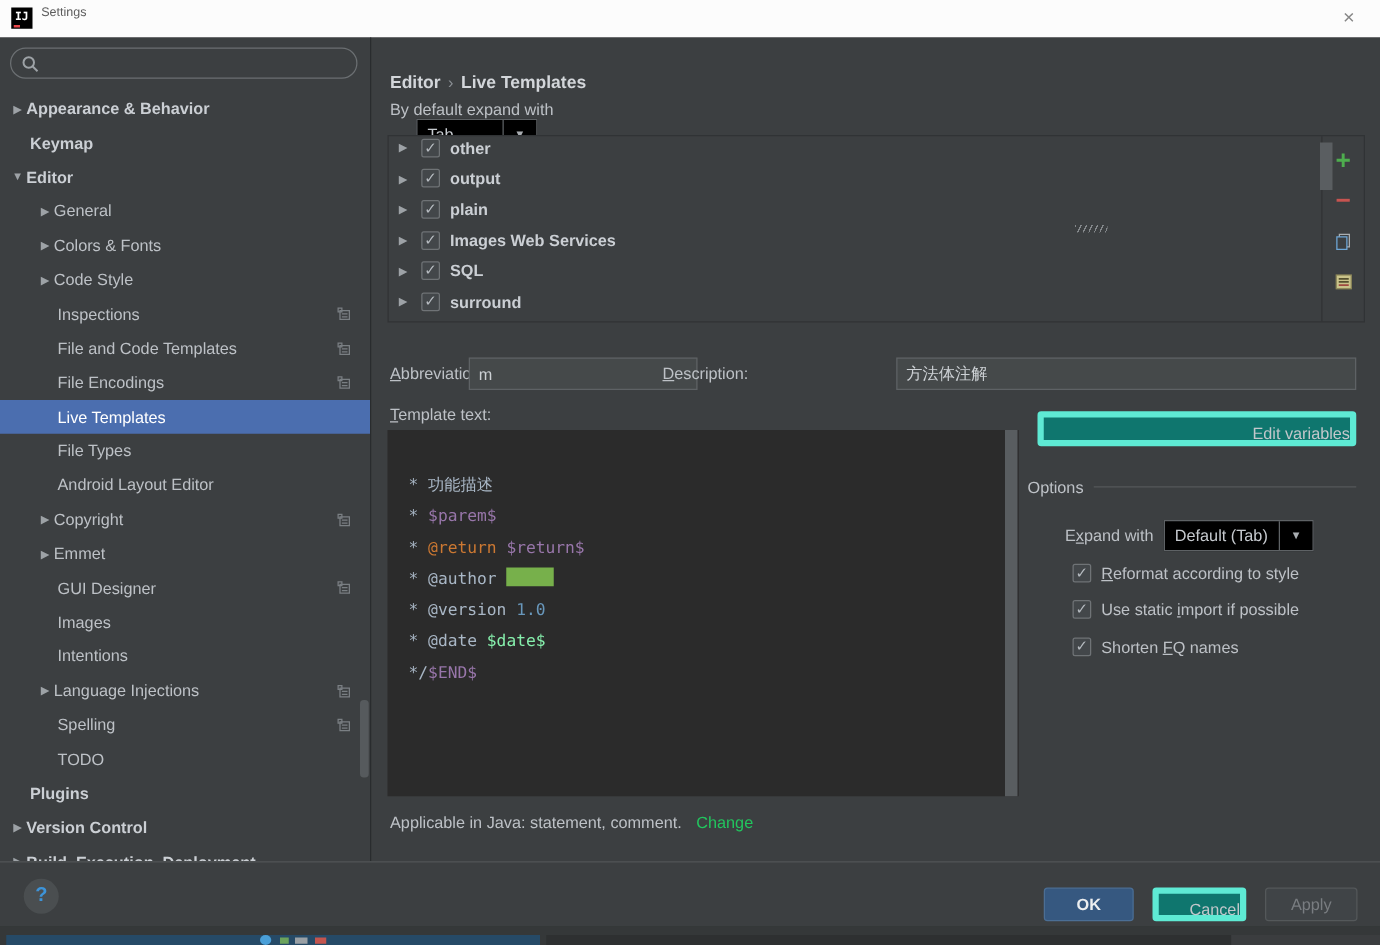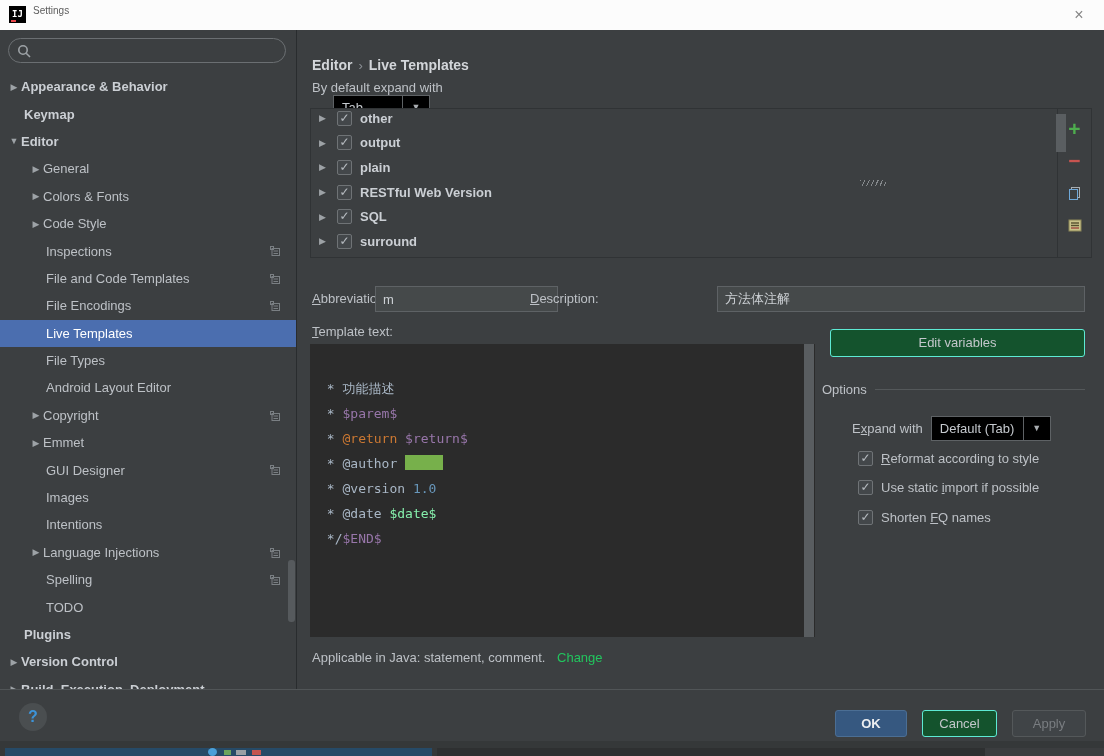--- a/index.html
+++ b/index.html
@@ -75,21 +75,21 @@
   .editor { position:absolute; left:12px; top:314px; width:505px; height:293px; background:#2B2B2B; }
   .editor pre { position:absolute; left:9px; top:7px; font-family:"DejaVu Sans Mono", monospace; font-size:13px;
     line-height:25px; color:#A9B7C6; white-space:pre; }
   .tk-kw { color:#CC7832; }
   .tk-var { color:#9876AA; }
   .tk-num { color:#6897BB; }
   .tk-date { color:#86efac; }
   .selblock { display:inline-block; width:38px; height:15px; background:#77B04B; vertical-align:-2px; }
   .ed-scroll { position:absolute; right:1px; top:0; width:10px; height:293px; background:#595D60; }
   
-  .btn { background:#14532d; border:1px solid #5eead4; border-radius:3px; color:#C3C7CB; text-align:center; }
+  .btn { background:#0f766e; border:5px solid #5eead4; border-radius:3px; color:#C3C7CB; text-align:right; }
   .editvars { position:absolute; left:532px; top:299px; width:255px; height:28px; line-height:26px; }
   .opt-head { position:absolute; left:524px; top:352px; width:263px; display:flex; align-items:center; }
   .opt-head .line { flex:1; height:1px; background:#54585A; margin-left:8px; }
   .row-expand2 { position:absolute; left:554px; top:386px; display:flex; align-items:center; }
   .opt-cb { position:absolute; display:flex; align-items:center; }
   .opt-cb .lbl { margin-left:8px; color:#BDC1C6; }
   
   .applicable { position:absolute; left:14px; top:620px; }
   .applicable a { color:#22c55e; text-decoration:none; margin-left:8px; }
   
@@ -287,21 +287,21 @@
               <span class="lbl">output</span>
             </div>
           <div class="lrow">
               <span class="arr">▶</span>
               <span class="cb">✓</span>
               <span class="lbl">plain</span>
             </div>
           <div class="lrow">
               <span class="arr">▶</span>
               <span class="cb">✓</span>
-              <span class="lbl">RESTful Web Version</span>
+              <span class="lbl">Images Web Services</span>
             </div>
           <div class="lrow">
               <span class="arr">▶</span>
               <span class="cb">✓</span>
               <span class="lbl">SQL</span>
             </div>
           <div class="lrow">
               <span class="arr">▶</span>
               <span class="cb">✓</span>
               <span class="lbl">surround</span>

